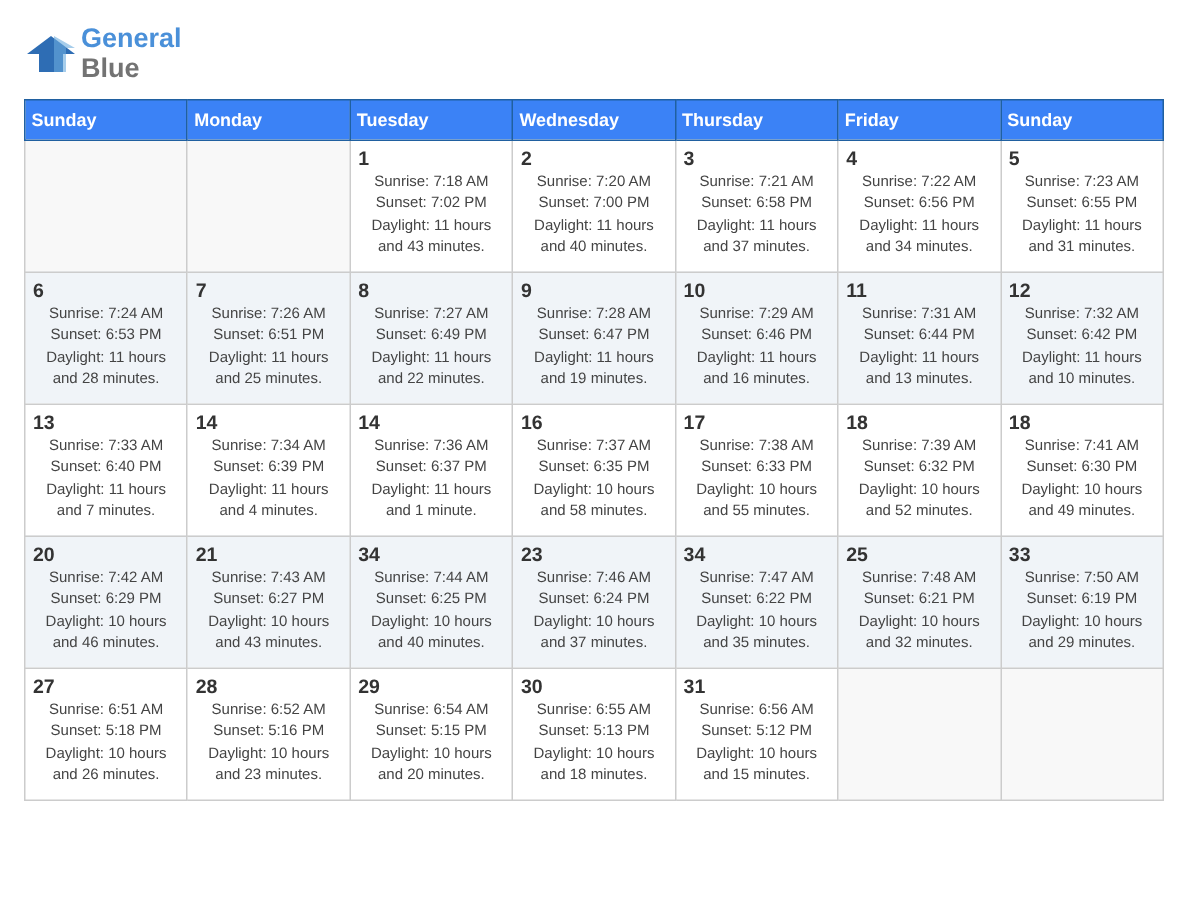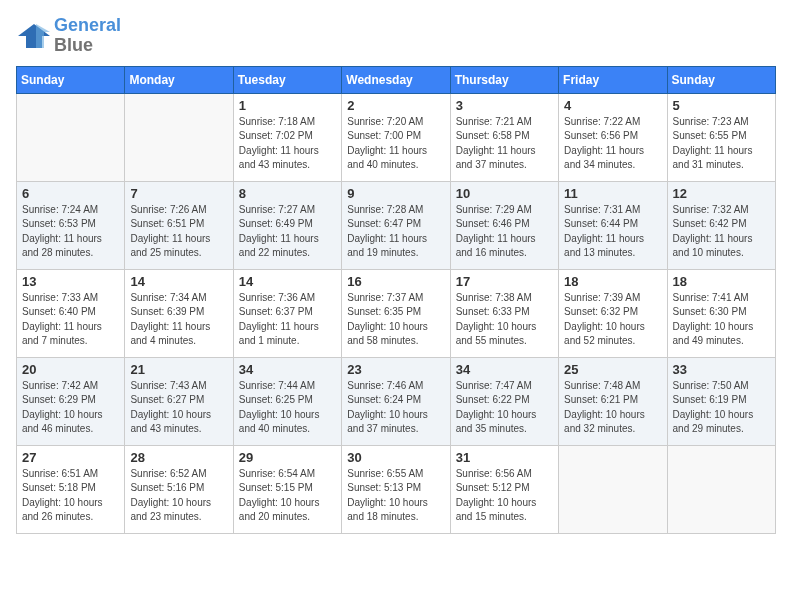--- a/index.html
+++ b/index.html
@@ -75,20 +75,21 @@
     .day-number {
       font-size: 13px;
       font-weight: bold;
       color: #333;
       margin-bottom: 2px;
     }
     .day-info {
       font-size: 10px;
       color: #444;
       line-height: 1.45;
+      text-align: center;
     }
     .row-alt td {
       background: #f0f4f8;
     }
   </style>
 </head>
 <body>
 
 <div class="header">
   <div class="logo">

